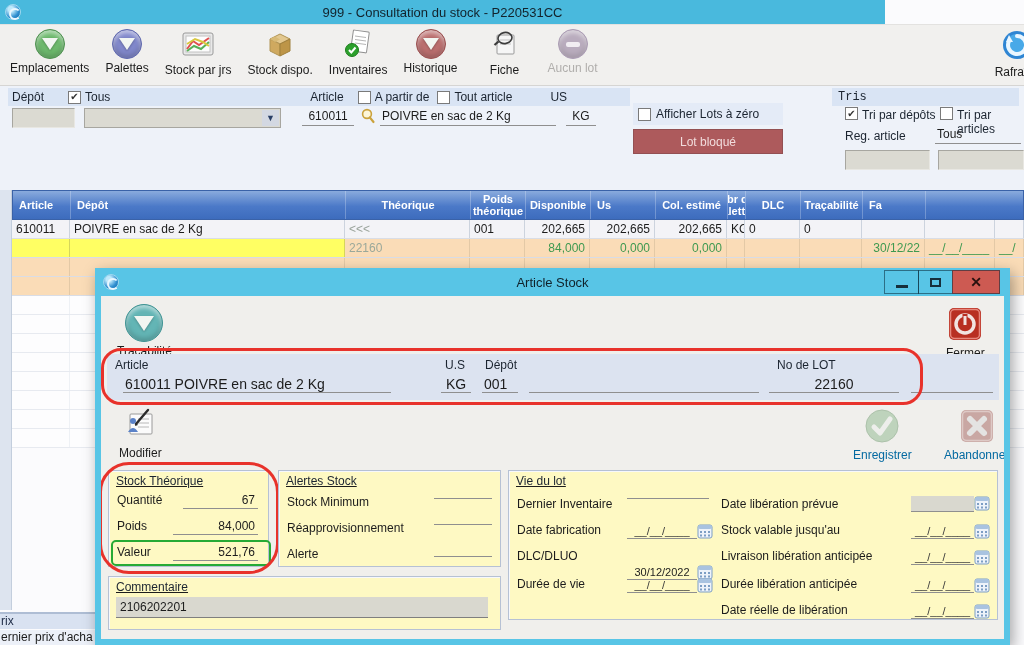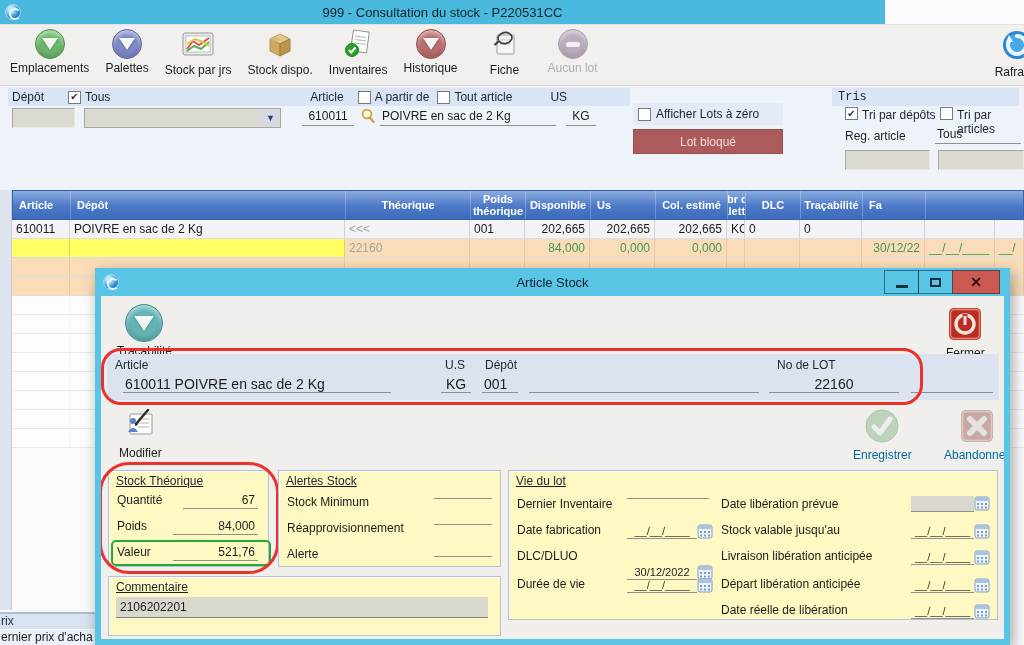--- a/index.html
+++ b/index.html
@@ -608,21 +608,21 @@
                   <rect x="3" y="8" width="2" height="2"></rect>
                   <rect x="7" y="8" width="2" height="2"></rect>
                   <rect x="11" y="8" width="2" height="2"></rect>
                   <rect x="3" y="11.5" width="2" height="2"></rect>
                   <rect x="7" y="11.5" width="2" height="2"></rect>
                   <rect x="11" y="11.5" width="2" height="2"></rect>
                 </g>
               </svg></span>
         </div>
         <div class="grow" style="top:106px; left:212px;">
-          <span class="glbl" style="left:0;">Départ libération anticipée</span>
+          <span class="glbl" style="left:0;">Durée libération anticipée</span>
         </div>
         <div class="datefield" style="top:106px; left:402px;">
           <span class="dval" style="width:63px;">__/__/____</span>
           <span class="cal"><svg width="16" height="16" viewBox="0 0 16 16">
                 <rect x="1" y="2" width="14" height="13" rx="2" fill="#eef3fa" stroke="#7d9ec4"></rect>
                 <rect x="1" y="2" width="14" height="4" rx="2" fill="#a9c3e0"></rect>
                 <g fill="#7d9ec4">
                   <rect x="3" y="8" width="2" height="2"></rect>
                   <rect x="7" y="8" width="2" height="2"></rect>
                   <rect x="11" y="8" width="2" height="2"></rect>
@@ -645,21 +645,21 @@
                   <rect x="7" y="8" width="2" height="2"></rect>
                   <rect x="11" y="8" width="2" height="2"></rect>
                   <rect x="3" y="11.5" width="2" height="2"></rect>
                   <rect x="7" y="11.5" width="2" height="2"></rect>
                   <rect x="11" y="11.5" width="2" height="2"></rect>
                 </g>
               </svg></span>
         </div>
       </div>
 
-      <div class="gbox" style="left:7px; top:280px; width:393px; height:60px;">
+      <div class="gbox" style="left:7px; top:280px; width:393px; height:54px;">
         <div class="gtitle">Commentaire</div>
         <div class="comment-input">2106202201</div>
       </div>
 
     </div>
   </div>
 
 </div>
 
 </body></html>

